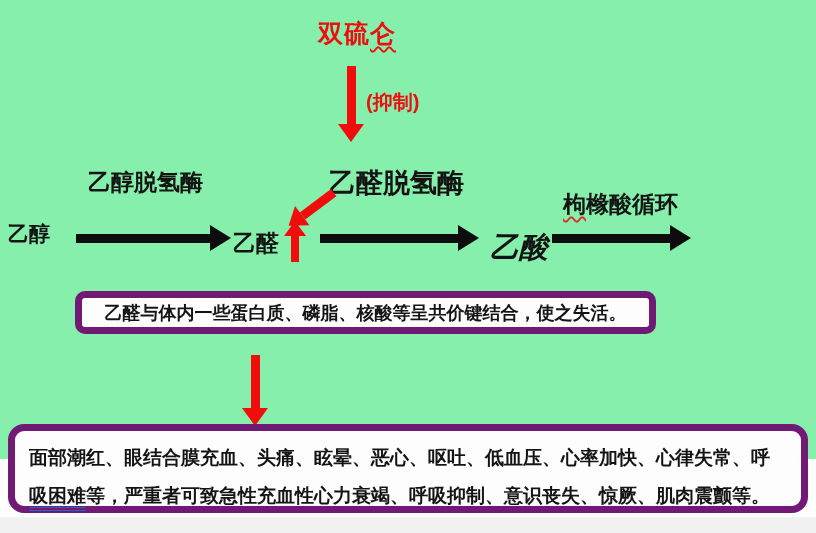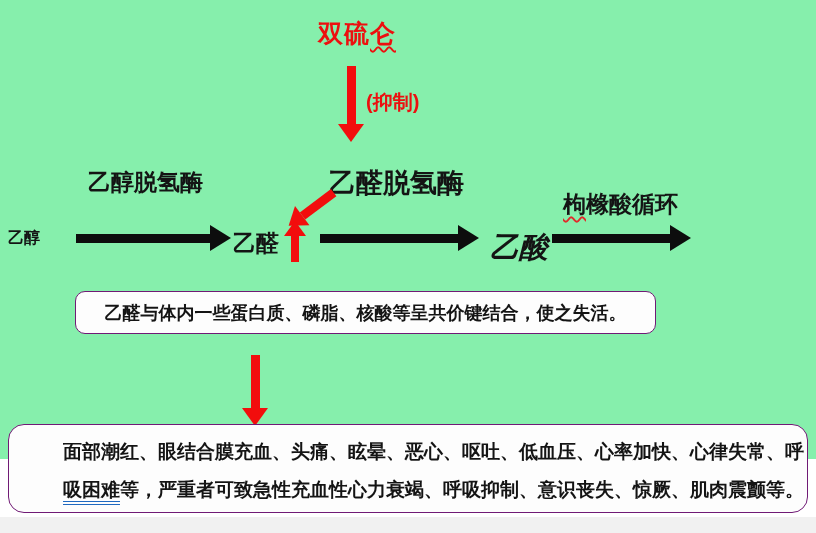--- a/index.html
+++ b/index.html
@@ -28,21 +28,21 @@
   #lbl-aldh  { left:329px; top:165px; font-size:27px; }
   #lbl-citric{ left:563px; top:177px; font-size:23px;margin-top:12px; }
   #lbl-citric .squiggle {
     text-decoration: underline wavy #e02b2b;
     text-decoration-skip-ink:none;
     text-decoration-thickness:2px;
     text-underline-offset:4px;
   }
 
   
-  #ethanol      { left:8px;   top:228px; font-size:16px; }
+  #ethanol      { left:8px;   top:220px; font-size:21px; }
   #acetaldehyde { left:233px; top:228px; font-size:23px; }
   #acetic       { left:490px; top:228px; font-size:29px;font-style:italic; }
   #end-product  { left:702px; top:226px; font-size:24px; }
   #end-product sup { font-size:15px; }
   #end-product sub { font-size:15px; }
 
   
   #inhibit-label { left:366px; top:89px; font-size:20px; }
 
   
@@ -70,27 +70,27 @@
   #arrow-rise { left:284px; top:221px; width:22px; height:41px; }
 
   
   #arrow-block { position:absolute; left:283px; top:197px; width:56px; height:24px;
                  display:flex; align-items:center; transform:rotate(-37deg); }
   #arrow-block .head  { width:0; height:0; border-top:12px solid transparent;
                         border-bottom:12px solid transparent; border-right:17px solid #f20d0d; }
   #arrow-block .shaft { flex:1; height:9px; background:#f20d0d; }
 
   
-  .red-box { position:absolute; border:1px solid #701a75; background:#fdfdfd; }
+  .red-box { position:absolute; border:7px solid #701a75; background:#fdfdfd; }
   #box-mechanism { left:75px; top:291px; width:581px; height:43px; border-radius:10px;
                    display:flex; align-items:center; justify-content:center;
                    font-weight:bold; font-size:18px; color:#141414; white-space:nowrap; }
   #box-symptoms  { left:8px; top:424px; width:800px; height:89px; border-radius:16px;
                    padding:8px 12px 0 14px; font-weight:bold; font-size:19px; color:#141414; }
-  #box-symptoms .line { white-space:nowrap; line-height:38px;margin-left:40px; }
+  #box-symptoms .line { white-space:nowrap; line-height:38px; }
   #box-symptoms .grammar {
     text-decoration: underline double #2069c0;
     text-decoration-skip-ink:none;
     text-underline-offset:5px;
   }
 
   
   #bottom-strip { position:absolute; left:0; top:517px; width:816px; height:16px; background:#f1f1f1; }
 </style>
 </head>

